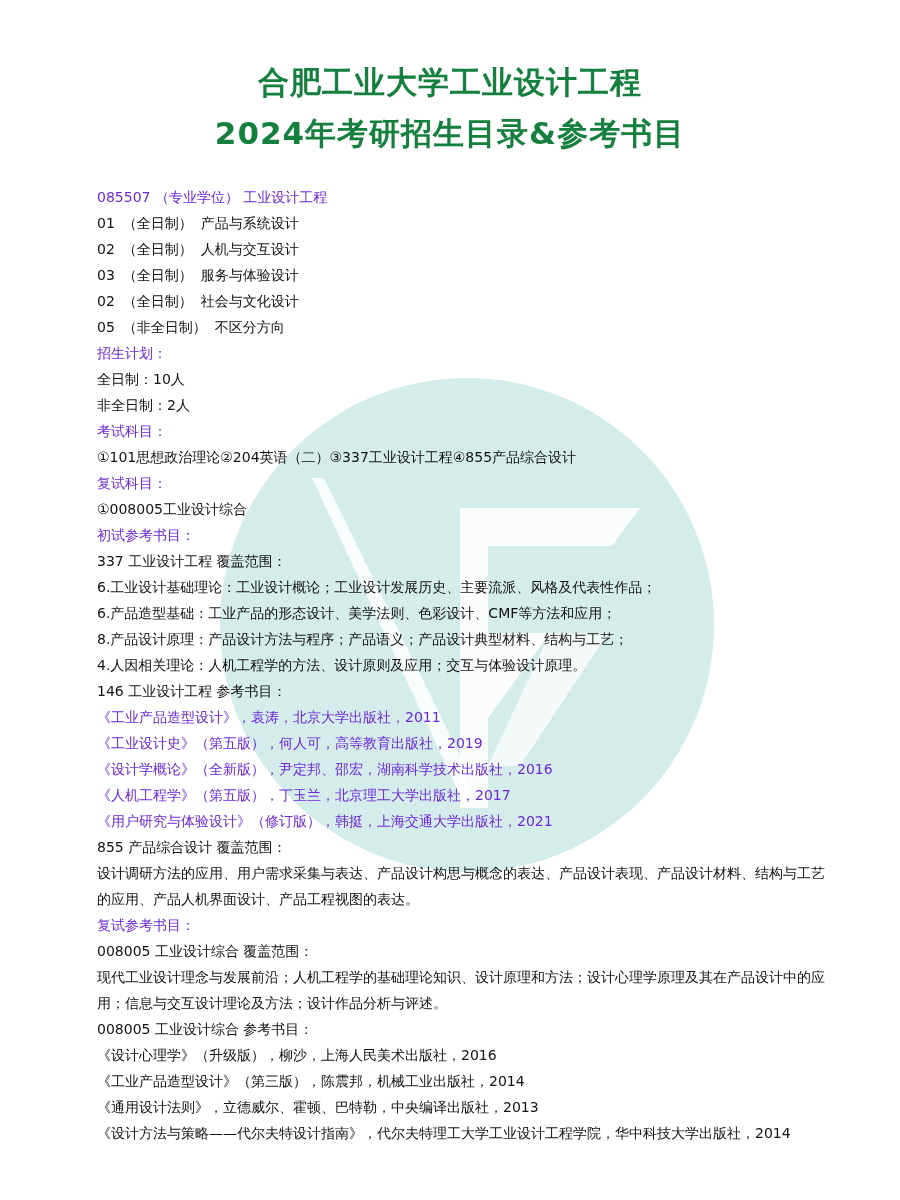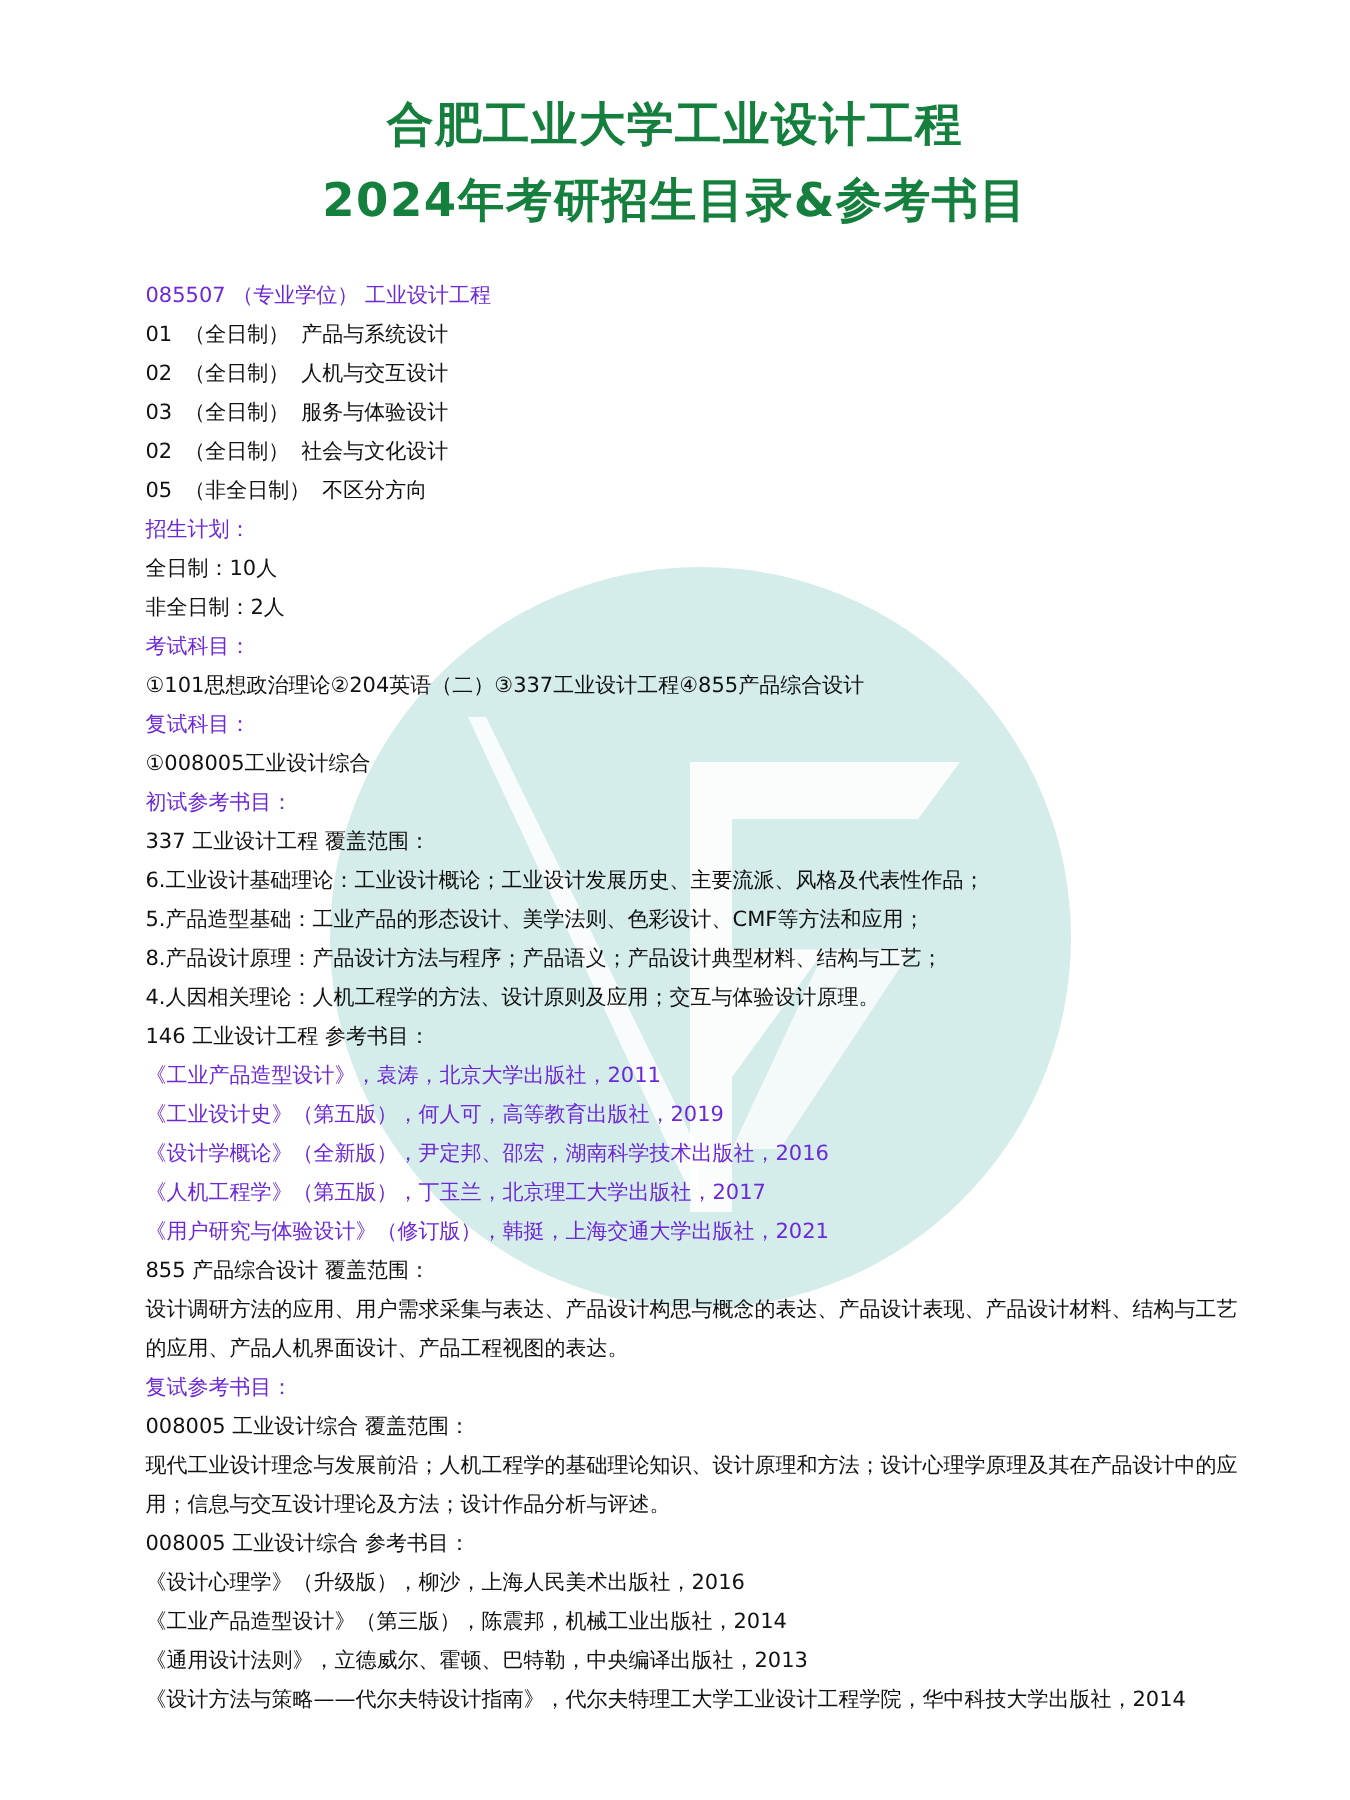--- a/index.html
+++ b/index.html
@@ -79,21 +79,21 @@
 
     <div class="line red">考试科目：</div>
     <div class="line">①101思想政治理论②204英语（二）③337工业设计工程④855产品综合设计</div>
 
     <div class="line red">复试科目：</div>
     <div class="line">①008005工业设计综合</div>
 
     <div class="line red">初试参考书目：</div>
     <div class="line">337 工业设计工程 覆盖范围：</div>
     <div class="line">6.工业设计基础理论：工业设计概论；工业设计发展历史、主要流派、风格及代表性作品；</div>
-    <div class="line">5.产品造型基础：工业产品的形态设计、美学法则、色彩设计、CMF等方法和应用；</div>
+    <div class="line">6.产品造型基础：工业产品的形态设计、美学法则、色彩设计、CMF等方法和应用；</div>
     <div class="line">8.产品设计原理：产品设计方法与程序；产品语义；产品设计典型材料、结构与工艺；</div>
     <div class="line">4.人因相关理论：人机工程学的方法、设计原则及应用；交互与体验设计原理。</div>
     <div class="line">146 工业设计工程 参考书目：</div>
     <div class="line red">《工业产品造型设计》，袁涛，北京大学出版社，2011</div>
     <div class="line red">《工业设计史》（第五版），何人可，高等教育出版社，2019</div>
     <div class="line red">《设计学概论》（全新版），尹定邦、邵宏，湖南科学技术出版社，2016</div>
     <div class="line red">《人机工程学》（第五版），丁玉兰，北京理工大学出版社，2017</div>
     <div class="line red">《用户研究与体验设计》（修订版），韩挺，上海交通大学出版社，2021</div>
     <div class="line">855 产品综合设计 覆盖范围：</div>
     <div class="wrap">设计调研方法的应用、用户需求采集与表达、产品设计构思与概念的表达、产品设计表现、产品设计材料、结构与工艺的应用、产品人机界面设计、产品工程视图的表达。</div>

